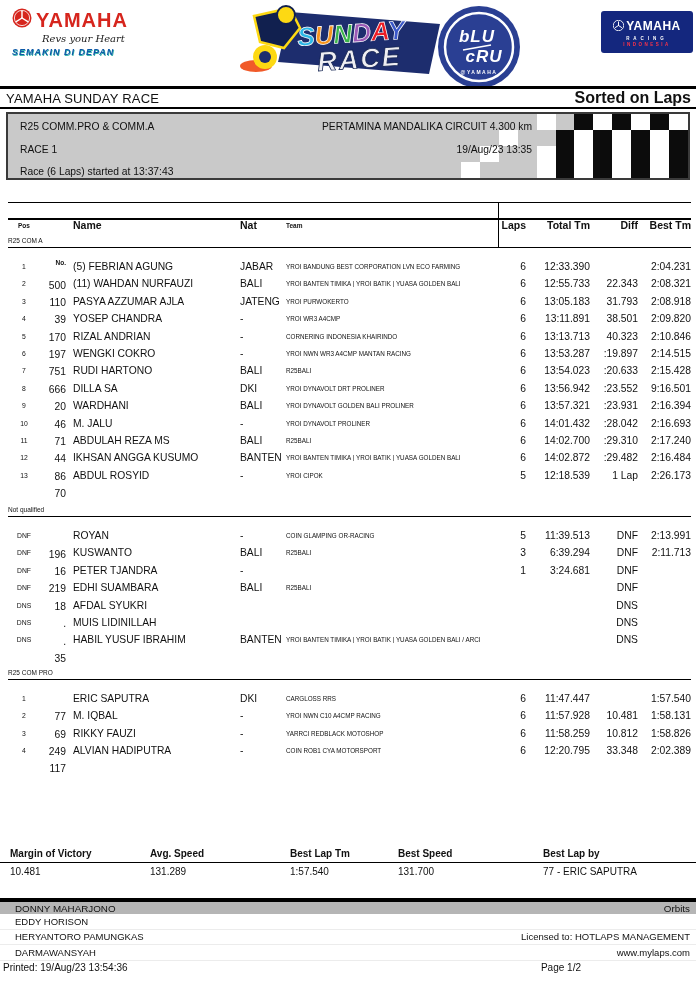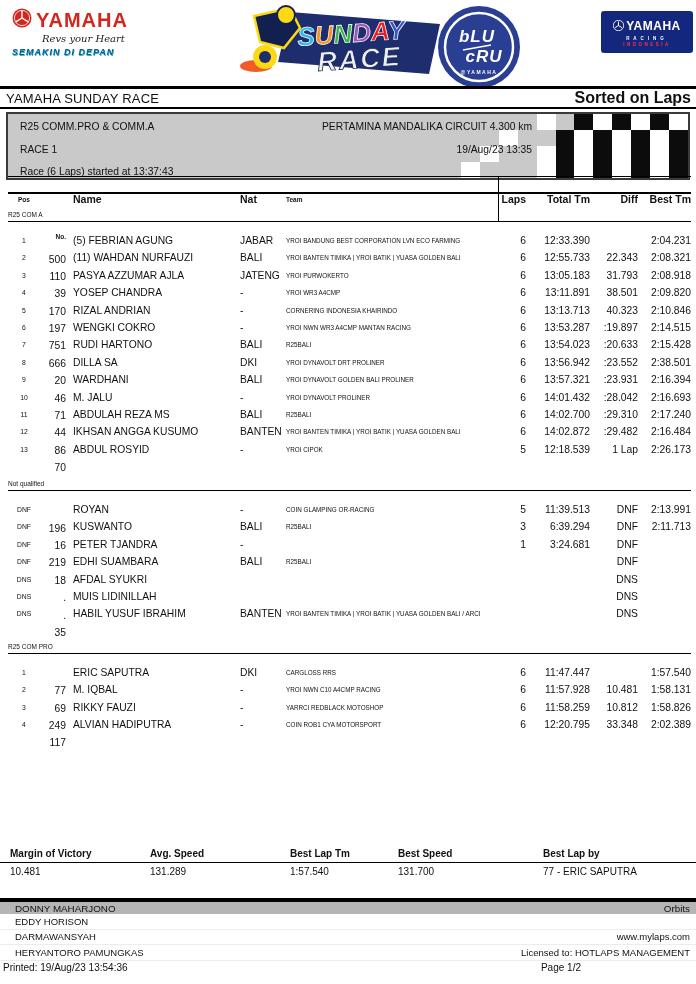--- a/index.html
+++ b/index.html
@@ -29,21 +29,21 @@
   
   .infobox { position:absolute; top:112px; left:6px; width:684px; height:68px; background:#c9c9c9; border:2px solid #3a3a3a; }
   .infobox .lt { position:absolute; left:12px; font-size:10.3px; }
   .infobox .rt { position:absolute; left:300px; width:224px; text-align:right; font-size:10.3px; }
   .i-r1 { top:7px; } .i-r2 { top:30px; } .i-r3 { top:52px; }
   .checker { position:absolute; top:0; right:0; width:265px; height:64px; display:grid; grid-template-columns:repeat(14,1fr); grid-auto-rows:16px; }
   .checker div { width:100%; height:100%; }
   .ck-w { background:#fff; } .ck-b { background:#0c0c0c; } .ck-g { background:transparent; }
 
   
-  .results { position:absolute; top:176px; left:8px; width:683px; }
+  .results { position:absolute; top:202px; left:8px; width:683px; }
   .grid { display:grid; grid-template-columns:32px 26px 174px 46px 212px 28px 64px 48px 53px; }
   .colhead { border-top:1px solid #000; border-bottom:2px solid #000; height:18px; }
   .colhead > div { height:100%; display:flex; align-items:center; }
   .h-sm { font-size:6.5px; font-weight:700; }
   .h-bg { font-size:10.5px; font-weight:700; }
   .c-pos { justify-content:center; text-align:center; }
   .c-no { justify-content:flex-end; text-align:right;margin-top:37px; }
   .c-name, .c-nat, .c-team { justify-content:flex-start; text-align:left; }
   .c-name { padding-left:7px; }
   .c-laps, .c-total, .c-diff, .c-best { justify-content:flex-end; text-align:right; }
@@ -307,21 +307,21 @@
         </div>
         <div class="grid trow">
           <div class="c-pos">8</div>
           <div class="c-no">20</div>
           <div class="c-name">DILLA SA</div>
           <div class="c-nat">DKI</div>
           <div class="c-team">YROI DYNAVOLT DRT PROLINER</div>
           <div class="c-laps">6</div>
           <div class="c-total">13:56.942</div>
           <div class="c-diff">:23.552</div>
-          <div class="c-best">2:38.501</div>
+          <div class="c-best">9:16.501</div>
         </div>
         <div class="grid trow">
           <div class="c-pos">9</div>
           <div class="c-no">46</div>
           <div class="c-name">WARDHANI</div>
           <div class="c-nat">BALI</div>
           <div class="c-team">YROI DYNAVOLT GOLDEN BALI PROLINER</div>
           <div class="c-laps">6</div>
           <div class="c-total">13:57.321</div>
           <div class="c-diff">:23.931</div>
@@ -524,25 +524,25 @@
 <div class="footer">
   <div class="fbar">
     <span>DONNY MAHARJONO</span>
     <span>Orbits</span>
   </div>
   <div class="frow">
     <span>EDDY HORISON</span>
     <span></span>
   </div>
   <div class="frow">
+    <span>HERYANTORO PAMUNGKAS</span>
+    <span>Licensed to:  HOTLAPS MANAGEMENT</span>
+  </div>
+  <div class="frow">
     <span>DARMAWANSYAH</span>
     <span>www.mylaps.com</span>
-  </div>
-  <div class="frow">
-    <span>HERYANTORO PAMUNGKAS</span>
-    <span>Licensed to:  HOTLAPS MANAGEMENT</span>
   </div>
 </div>
 
 <div class="printed">
   <span>Printed: 19/Aug/23 13:54:36</span>
   <span>Page 1/2</span>
 </div>
 
 </body></html>

